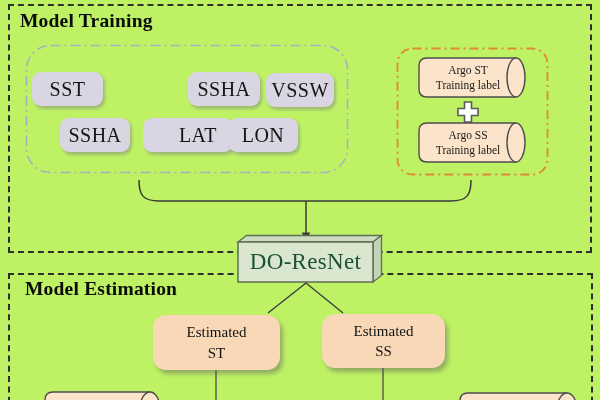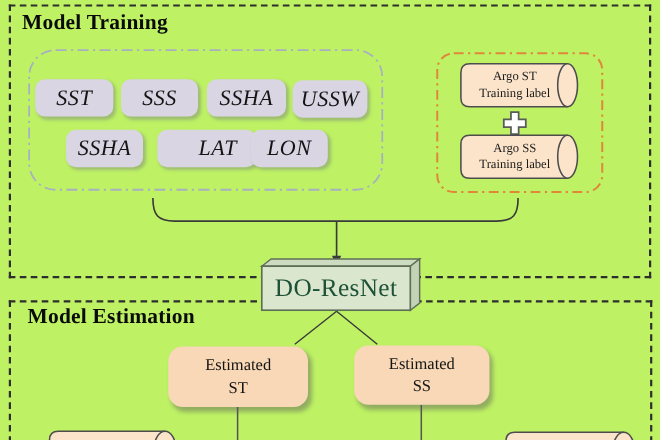--- a/index.html
+++ b/index.html
@@ -14,21 +14,21 @@
   .section-title{position:absolute;z-index:3;font-weight:bold;font-size:19.5px;letter-spacing:.2px;color:#0a0a0a;}
   .title-training{left:20px;top:10px;}
   .title-estimation{left:25px;top:278px;}
   
   svg.layer{position:absolute;left:0;top:0;z-index:1;}
   
   .chip{
     position:absolute;z-index:2;height:34px;border-radius:9px;background:#d9d5e3;
     box-shadow:2px 2.5px 3px rgba(110,110,130,.4);
     display:flex;align-items:center;justify-content:center;
-    font-size:20px;letter-spacing:.5px;color:#141414;font-style:italic;
+    font-size:20px;letter-spacing:.5px;color:#141414;
   }
   .chip-sst {left:32px; top:72px; width:71px;}
   .chip-sss {left:110px;top:72px; width:70px;}
   .chip-ssha{left:188px;top:72px; width:72px;}
   .chip-ussw{left:266px;top:73px; width:68px;}
   .chip-vssw{left:60px; top:118px;width:70px;}
   .chip-lat {left:143px;top:118px;width:70px;padding-left:20px;}
   .chip-lon {left:228px;top:118px;width:70px;}
   
   .cyl-label{
@@ -106,23 +106,22 @@
     <g>
       <path d="M567,393 H468 Q460,393 460,401 V419 Q460,427 468,427 H567" fill="#fbe4ca" stroke="#4d4d4d" stroke-width="1.4"></path>
       <ellipse cx="567" cy="410" rx="10" ry="17" fill="#fbe4ca" stroke="#4d4d4d" stroke-width="1.4"></ellipse>
     </g>
   </svg>
 
   <div class="section-title title-training">Model Training</div>
   <div class="section-title title-estimation">Model Estimation</div>
 
   <div class="chip chip-sst">SST</div>
-  <div class="chip chip-sss">SSS</div>
   <div class="chip chip-ssha">SSHA</div>
-  <div class="chip chip-ussw">USSW</div>
+  <div class="chip chip-ussw">VSSW</div>
   <div class="chip chip-vssw">SSHA</div>
   <div class="chip chip-lat">LAT</div>
   <div class="chip chip-lon">LON</div>
 
   <div class="cyl-label cyl-label-1">
     <span>Argo ST</span>
     <span>Training label</span>
   </div>
   <div class="cyl-label cyl-label-2">
     <span>Argo SS</span>

